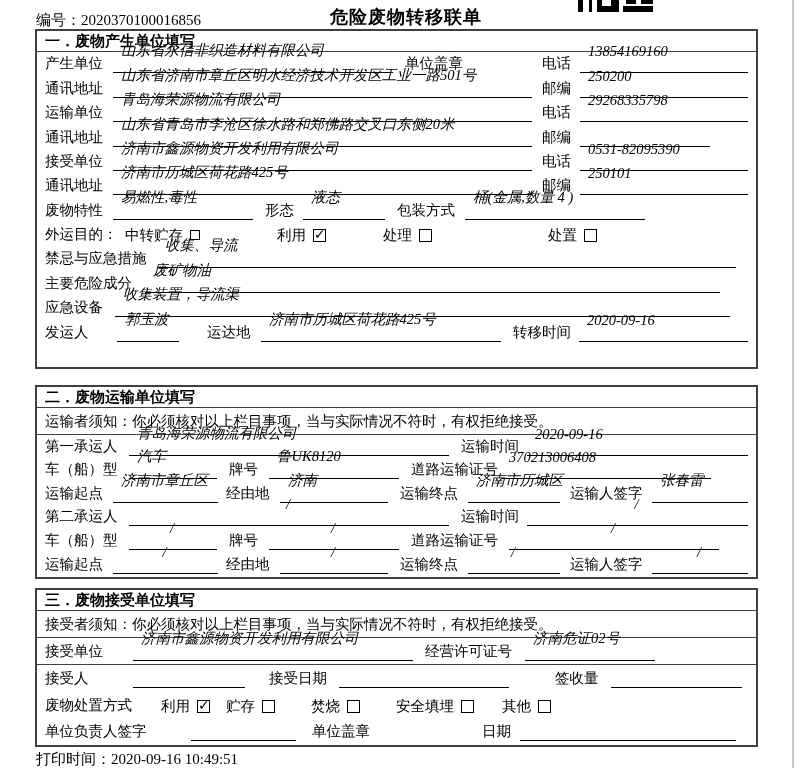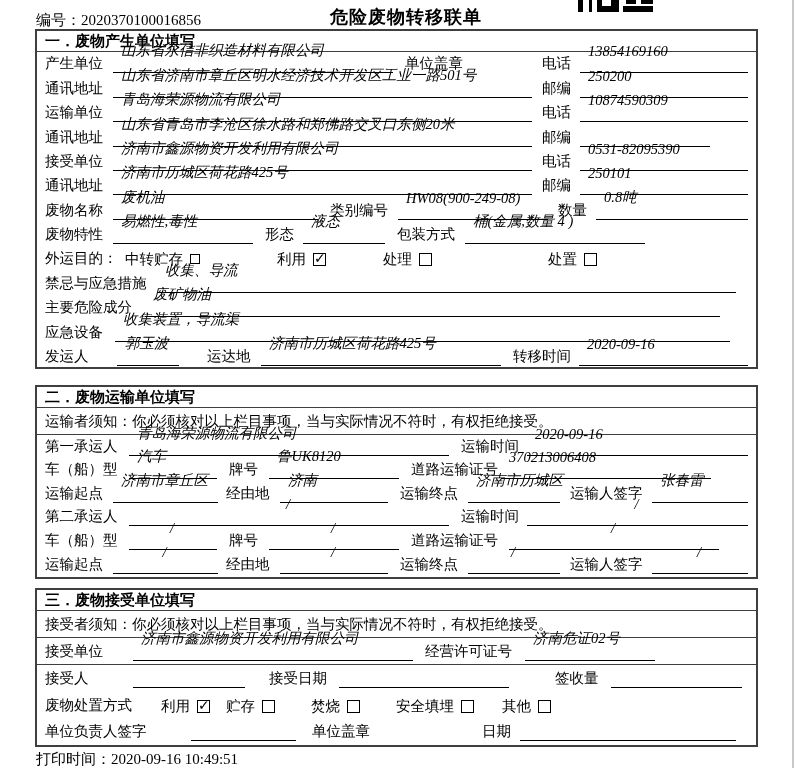--- a/index.html
+++ b/index.html
@@ -66,21 +66,21 @@
       <span class="lbl" style="width:68px">通讯地址</span>
       <span class="u fill">山东省济南市章丘区明水经济技术开发区工业一路501号</span>
       <span class="lbl" style="width:32px;margin-left:10px">邮编</span>
       <span class="u" style="width:168px;margin-left:6px">250200</span>
     </div>
 
     <div class="row">
       <span class="lbl" style="width:68px">运输单位</span>
       <span class="u fill">青岛海荣源物流有限公司</span>
       <span class="lbl" style="width:32px;margin-left:10px">电话</span>
-      <span class="u" style="width:168px;margin-left:6px">10874590309</span>
+      <span class="u" style="width:168px;margin-left:6px">29268335798</span>
     </div>
 
     <div class="row">
       <span class="lbl" style="width:68px">通讯地址</span>
       <span class="u fill">山东省青岛市李沧区徐水路和郑佛路交叉口东侧20米</span>
       <span class="lbl" style="width:32px;margin-left:10px">邮编</span>
       <span class="u" style="width:130px;margin-left:6px"></span>
       <span style="width:38px;flex:0 0 auto"></span>
     </div>
 
@@ -91,28 +91,20 @@
       <span class="u" style="width:168px;margin-left:6px">0531-82095390</span>
     </div>
 
     <div class="row">
       <span class="lbl" style="width:68px">通讯地址</span>
       <span class="u fill">济南市历城区荷花路425号</span>
       <span class="lbl" style="width:32px;margin-left:10px">邮编</span>
       <span class="u" style="width:168px;margin-left:6px">250101</span>
     </div>
 
-    <div class="row">
-      <span class="lbl" style="width:68px">废物名称</span>
-      <span class="u" style="width:205px">废机油</span>
-      <span class="lbl" style="margin-left:12px;width:60px">类别编号</span>
-      <span class="u" style="width:150px;margin-left:8px">HW08(900-249-08)</span>
-      <span class="lbl" style="margin-left:10px;width:32px">数量</span>
-      <span class="u fill" style="margin-left:6px">0.8吨</span>
-    </div>
 
     <div class="row">
       <span class="lbl" style="width:68px">废物特性</span>
       <span class="u" style="width:140px">易燃性,毒性</span>
       <span class="lbl" style="margin-left:12px;width:30px">形态</span>
       <span class="u" style="width:82px;margin-left:8px">液态</span>
       <span class="lbl" style="margin-left:12px;width:60px">包装方式</span>
       <span class="u" style="width:180px;margin-left:8px">桶(金属,数量 4 )</span>
       <span class="sp"></span>
     </div>

